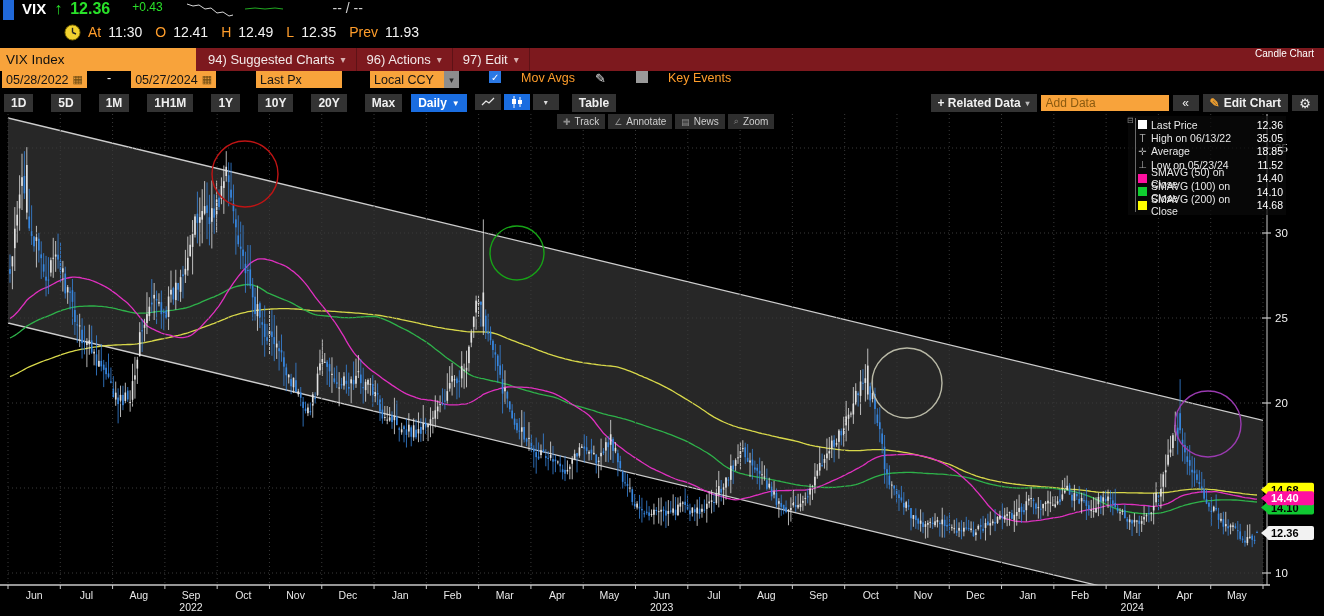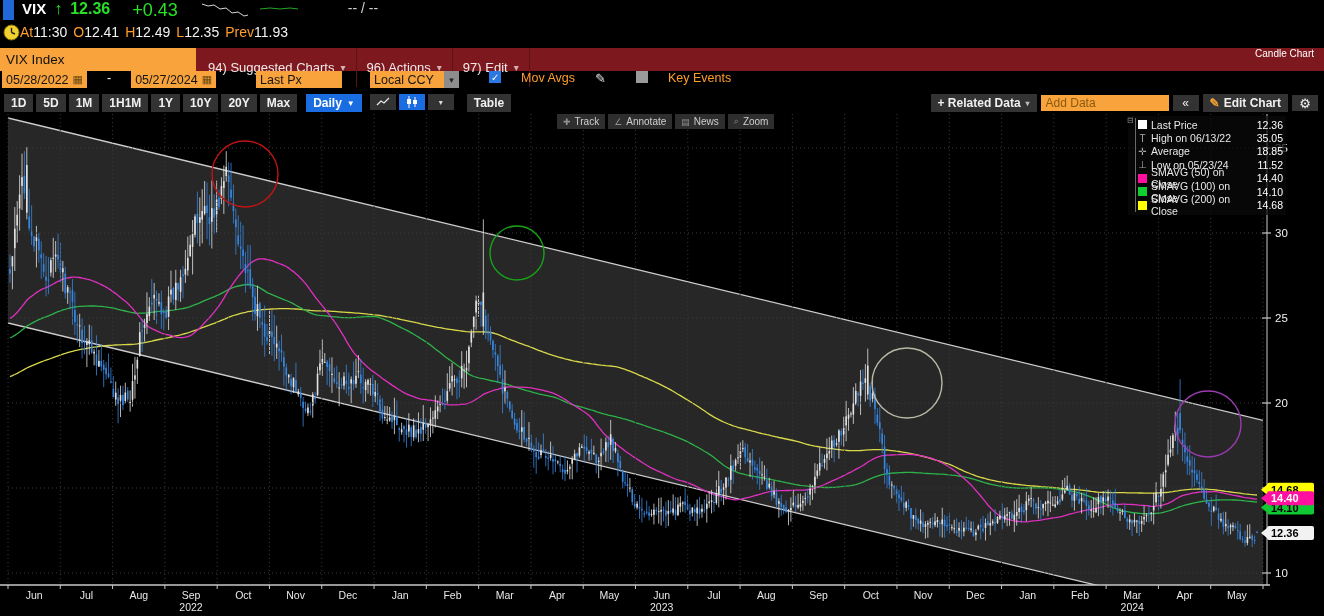--- a/index.html
+++ b/index.html
@@ -5,32 +5,32 @@
   html,body{margin:0;padding:0;background:#111;}
   .app{position:relative;width:1324px;height:616px;background:#000;overflow:hidden;
        font-family:"Liberation Sans",sans-serif;color:#fff;}
   .r{display:flex;align-items:flex-start;white-space:nowrap;}
   
   #row1{height:24px;gap:8px;padding-left:3px;}
   .blue-block{width:11px;height:20px;background:#2068d8;}
   .tkr{font-size:15px;font-weight:bold;color:#fff;}
   .grn{color:#29e029;}
   .big-grn{font-size:16px;font-weight:bold;color:#29e029;}
-  .chg{font-size:18px;color:#29e029;}
+  .chg{font-size:12px;color:#29e029;}
   .pair{color:#cfcfcf;font-size:14px;margin-left:40px;}
   
-  #row2{height:24px;gap:0;padding-left:3px;font-size:14px;}
+  #row2{height:24px;gap:7px;padding-left:20px;font-size:14px;margin-left:44px;}
   .olbl{color:#ff9d2b;}
   .oval{color:#f2f2f2;}
   .clock{width:17px;height:17px;}
   
   #row3{height:23px;background:#7d191e;font-size:13px;gap:2px;}
   .sec-box{background:#f8a33b;color:#101010;height:100%;display:flex;align-items:center;
            width:196px;padding-left:6px;box-sizing:border-box;font-size:13.5px;}
-  .menu-item{padding:8px 10px;height:100%;display:flex;align-items:center;gap:6px;color:#f2e9e9;
+  .menu-item{padding:0 10px;height:100%;display:flex;align-items:center;gap:6px;color:#f2e9e9;
              border-right:1px solid #5e1216;}
   .menu-caret{color:#d8b0b0;font-size:10px;}
   .mb-right{margin-left:auto;padding-right:10px;color:#fff;font-size:10px;}
   
   #row4{height:23px;gap:20px;padding-left:2px;font-size:12.5px;}
   .ofield{background:#f8a33b;color:#151515;height:17px;display:flex;align-items:center;
           padding:0 4px;gap:4px;}
   .cal{color:#6b4a12;font-size:11px;}
   .ccy-caret{background:#8d8d8d;color:#222;height:17px;width:15px;display:flex;align-items:center;
              justify-content:center;font-size:9px;}
@@ -142,21 +142,21 @@
       <div class="ccy-caret">▾</div>
     </div>
     <span class="cb on">✓</span>
     <span class="olabel">Mov Avgs</span>
     <span class="pencil">✎</span>
     <span class="cb off"></span>
     <span class="olabel">Key Events</span>
   </div>
 
   <div class="r" id="row5">
-    <div class="r" style="gap:3px">
+    <div class="r" style="gap:18px">
 
     <div class="pbtn">1D</div>
         <div class="pbtn">5D</div>
         <div class="pbtn">1M</div>
         <div class="pbtn">1H1M</div>
         <div class="pbtn">1Y</div>
         <div class="pbtn">10Y</div>
         <div class="pbtn">20Y</div>
         <div class="pbtn">Max</div>
       </div>

